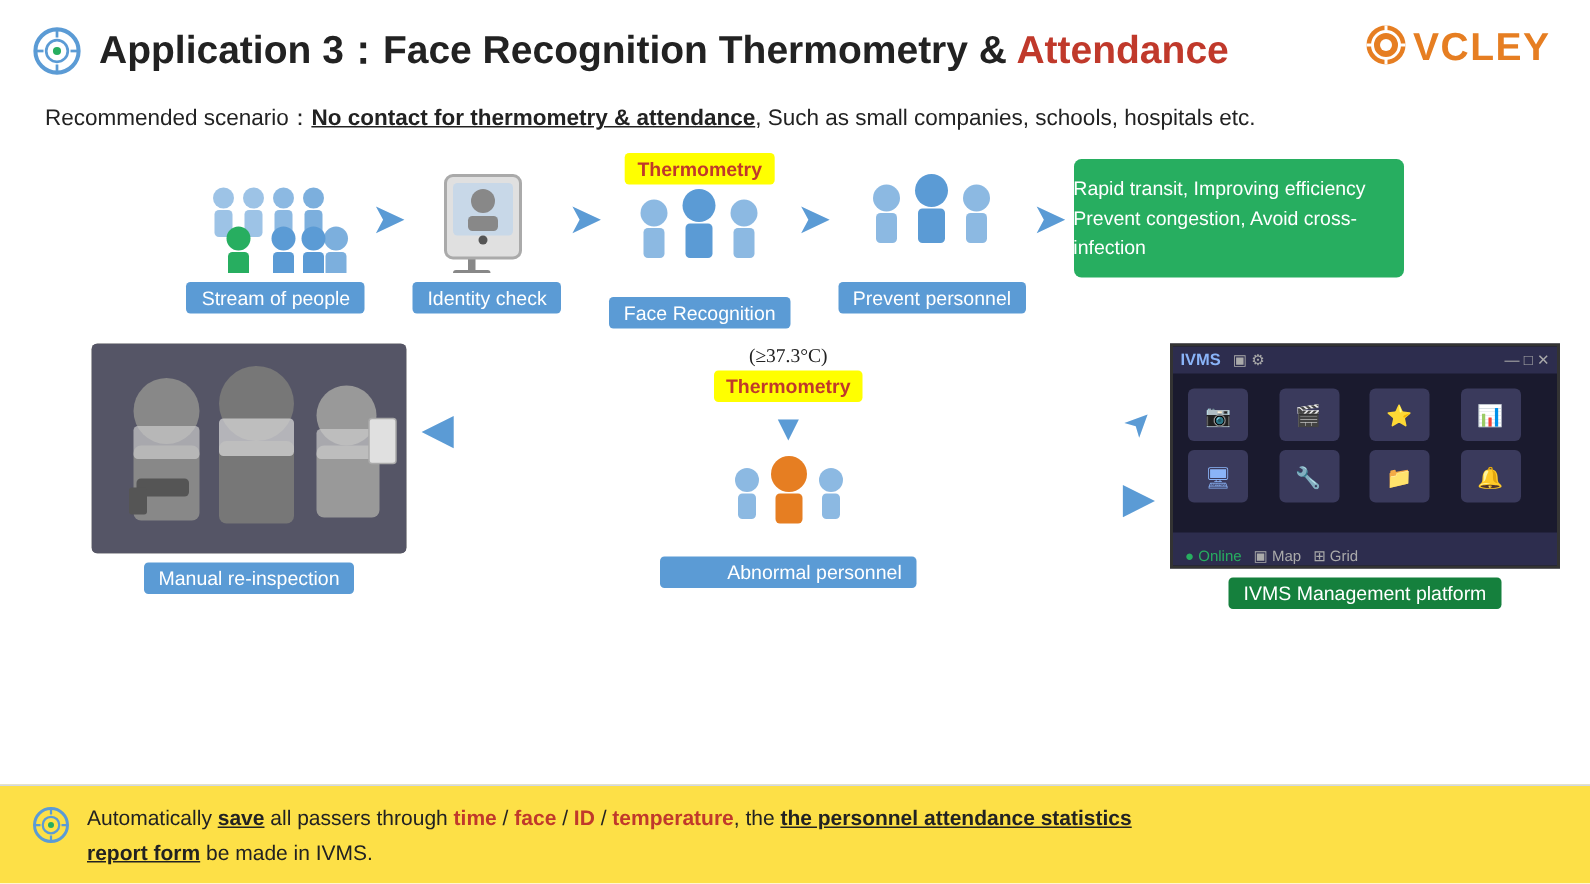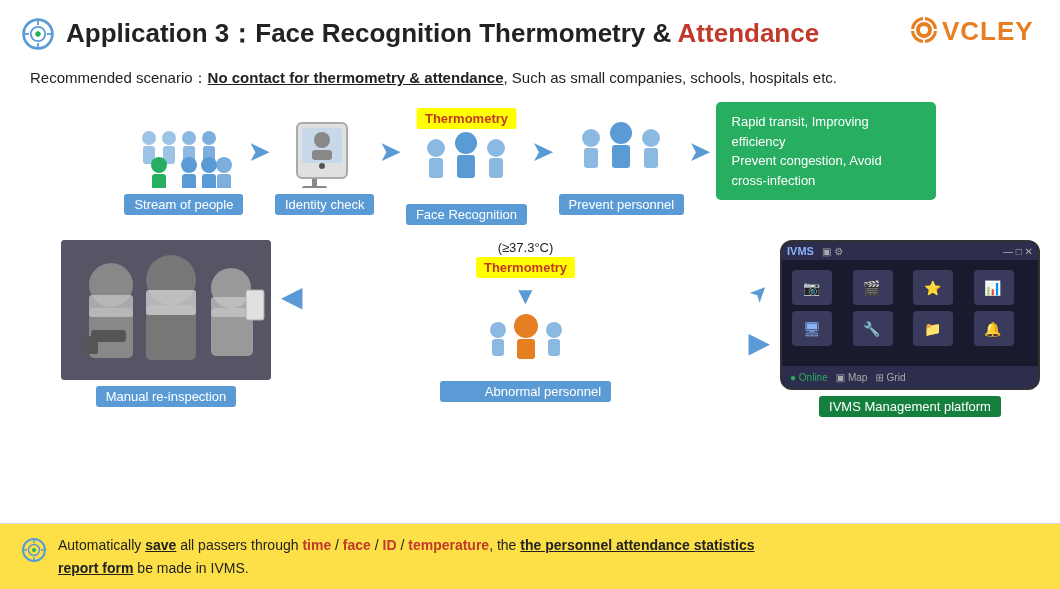--- a/index.html
+++ b/index.html
@@ -105,21 +105,21 @@
       top: 0;
       left: 50%;
       transform: translateX(-50%);
       white-space: nowrap;
     }
 
     .green-box {
       background: #27ae60;
       color: #fff;
       font-size: 13px;
-      padding: 10px 16px;
+      padding: 10px 0;
       border-radius: 5px;
       max-width: 220px;
       margin-bottom: 30px;
       line-height: 1.5;
     }
 
     
     .lower-area {
       display: flex;
       margin-top: 10px;
@@ -169,39 +169,40 @@
       padding: 3px 8px;
       border-radius: 3px;
       white-space: nowrap;
       margin-bottom: 2px;
     }
 
     .temp-text {
       font-size: 13px;
       color: #222;
       margin-bottom: 2px;
+      font-family: Liberation Serif, serif;
     }
 
     .arrow-down {
       color: #5b9bd5;
       font-size: 24px;
       line-height: 1;
     }
 
     
     .ivms-section {
       display: flex;
       flex-direction: column;
       align-items: center;
     }
     .ivms-screen {
       width: 260px;
       height: 150px;
       background: #1a1a2e;
-      border-radius: 12px;
+      border-radius: 0;
       border: 2px solid #333;
       display: flex;
       flex-direction: column;
       align-items: stretch;
       overflow: hidden;
     }
     .ivms-bar {
       background: #2d2d4e;
       height: 18px;
       display: flex;
@@ -482,21 +483,21 @@
             <span class="ivms-icon-symbol">🔧</span>
           </div>
           <div class="ivms-icon-box">
             <span class="ivms-icon-symbol">📁</span>
           </div>
           <div class="ivms-icon-box">
             <span class="ivms-icon-symbol">🔔</span>
           </div>
         </div>
 
-        <div style="background:#2d2d4e; height:22px; display:flex; align-items:center; padding:0 8px; gap:8px; margin-top:auto;">
+        <div style="background:#2d2d4e; height:22px; display:flex; align-items:flex-end; padding:0 8px; gap:8px; margin-top:auto;">
           <span style="color:#27ae60; font-size:10px;">● Online</span>
           <span style="color:#aaa; font-size:10px;">▣ Map</span>
           <span style="color:#aaa; font-size:10px;">⊞ Grid</span>
         </div>
       </div>
       <div class="ivms-label">IVMS Management platform</div>
     </div>
 
   </div>
 </div>

